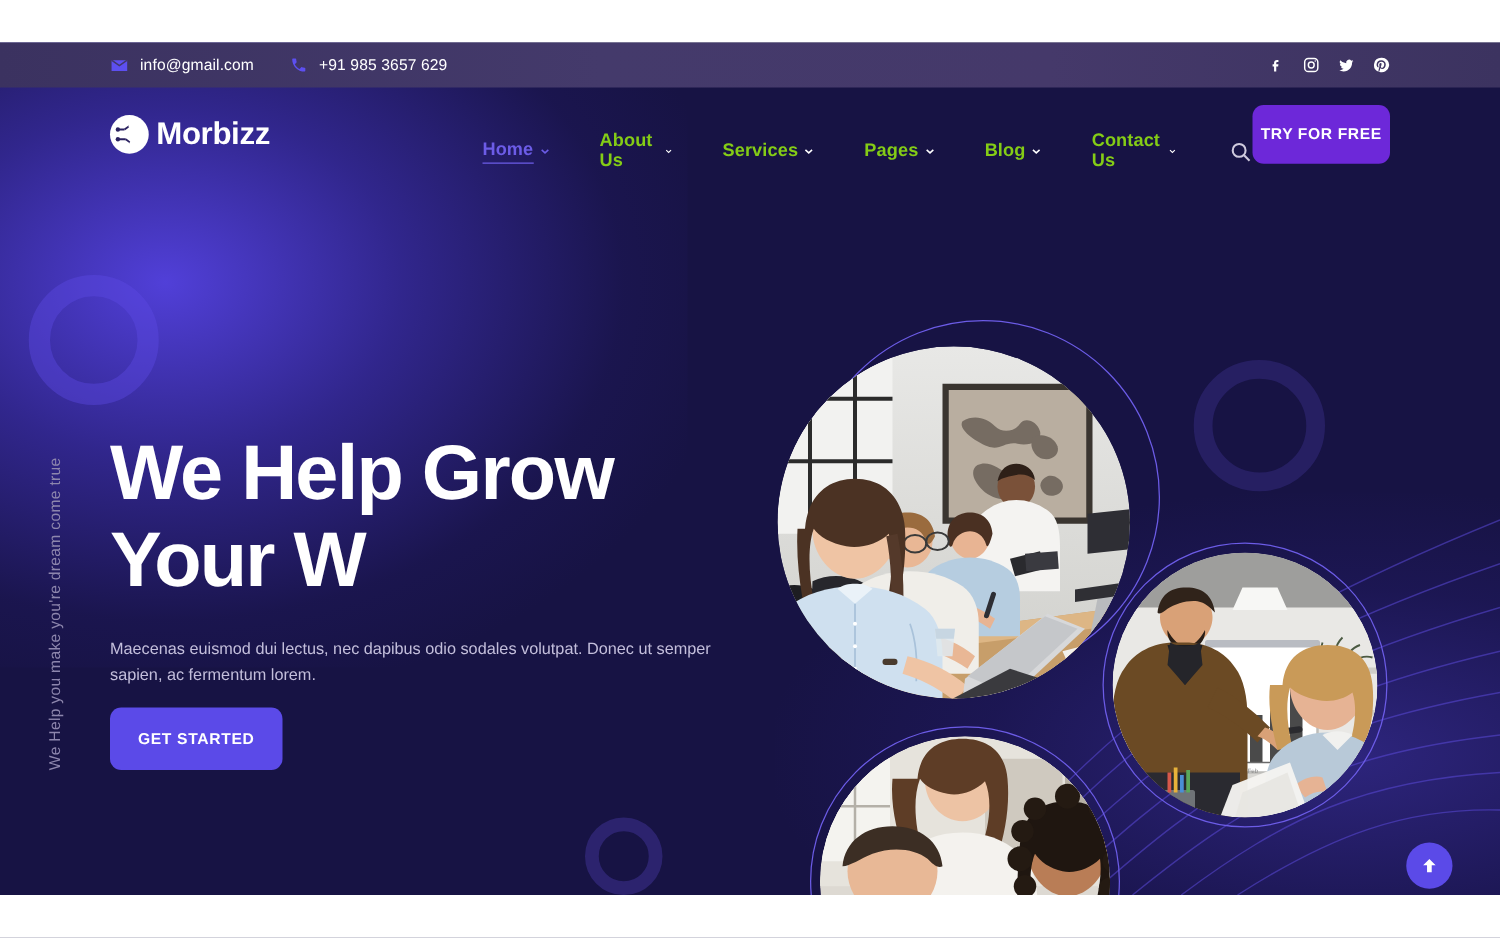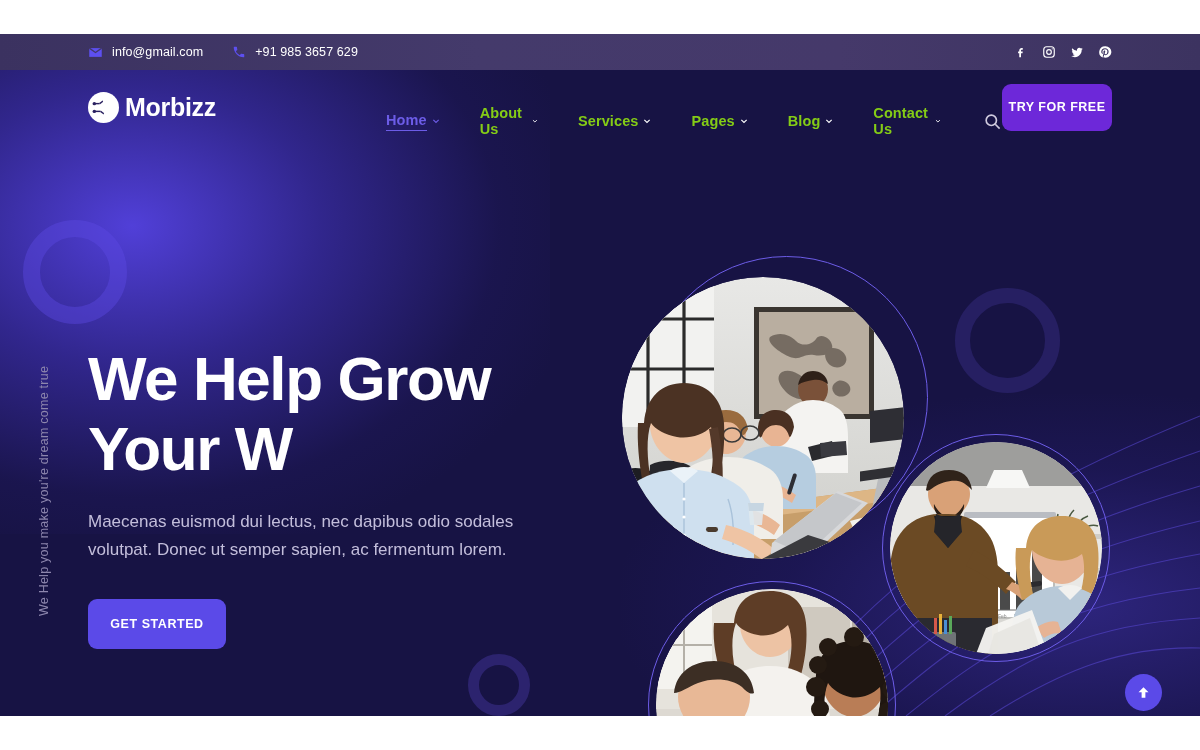--- a/index.html
+++ b/index.html
@@ -62,23 +62,23 @@
 
   
   .ring { position:absolute; border-radius:50%; pointer-events:none; }
   .ring-1 { left:23px; top:186px; width:104px; height:104px; border:17px solid rgba(92,74,228,.42); }
   .ring-2 { left:955px; top:254px; width:105px; height:105px; border:15px solid rgba(60,48,140,.42); }
   .ring-3 { left:468px; top:620px; width:62px; height:62px; border:11px solid rgba(62,50,145,.55); }
 
   
   .hero-left { position:absolute; left:88px; top:310px; width:520px; z-index:6; }
   .hero-title { font-size:62px; line-height:1.13; font-weight:bold; color:#ffffff; letter-spacing:-1.4px; }
-  .hero-sub { margin-top:24px; font-size:17px; line-height:1.62; color:#c3bedb; max-width:482px; }
+  .hero-sub { margin-top:24px; font-size:13px; line-height:1.62; color:#c3bedb; max-width:482px; }
   .get-started {
-    margin-top:36px; width:138px; height:50px; border-radius:9px; background:#5b4ae8;
+    margin-top:16px; width:138px; height:50px; border-radius:9px; background:#5b4ae8;
     color:#fff; font-size:12.5px; font-weight:bold; letter-spacing:.55px;
     display:flex; align-items:center; justify-content:center; cursor:pointer; border:none;
   }
 
   
   .vert-text {
     position:absolute; left:-96px; top:450px; width:280px;
     transform:rotate(-90deg); transform-origin:center;
     font-size:12.5px; color:#8d86ad; letter-spacing:.25px; text-align:center; z-index:6;
   }

